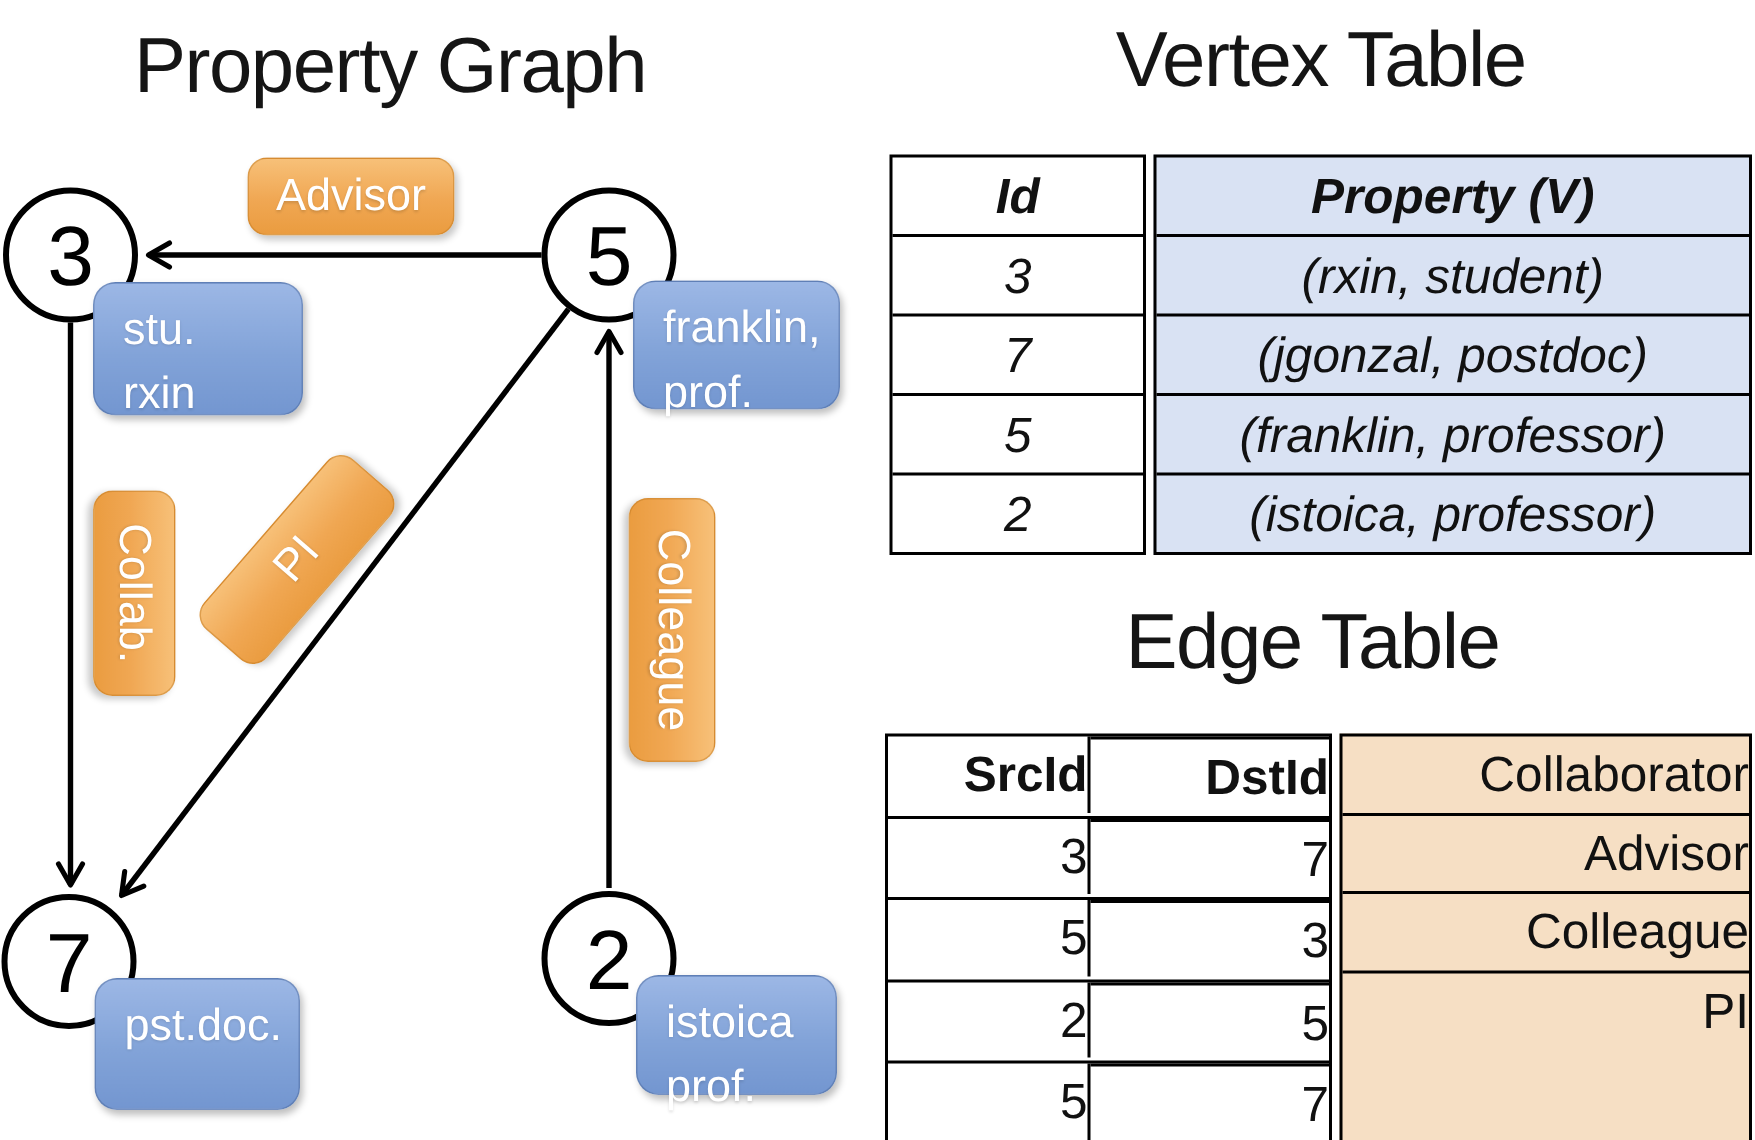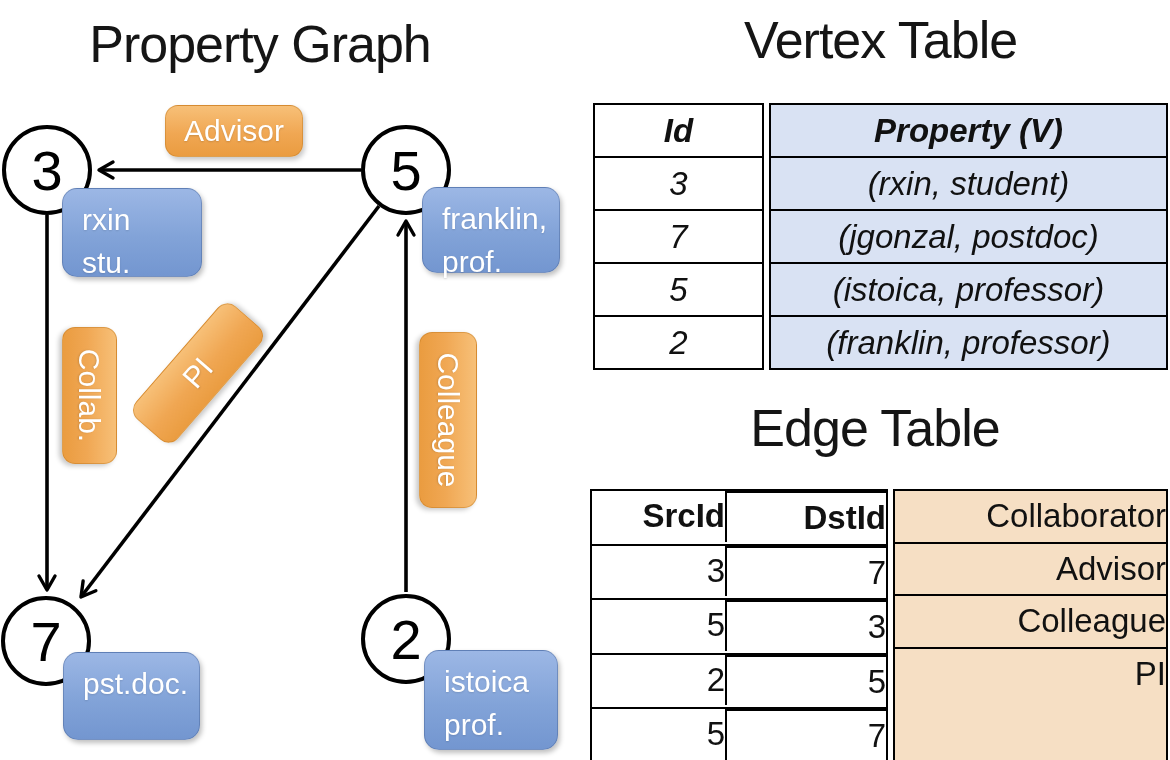--- a/index.html
+++ b/index.html
@@ -27,21 +27,21 @@
   .vbox{position:absolute;z-index:3;border-radius:15px;
         background:linear-gradient(180deg,#9cb7e5 0%,#82a3d8 55%,#7396d0 100%);
         border:1px solid rgba(70,100,150,.45);
         box-shadow:2px 3px 5px rgba(0,0,0,.25);
         color:#fff;font-size:30px;line-height:43px;padding:9px 0 0 19px;
         box-sizing:border-box;text-shadow:0 1px 2px rgba(0,0,0,.12);}
   .vbox div{white-space:nowrap;}
   .b-rxin{left:62px;top:188px;width:140px;height:89px;}
   .b-franklin{left:422px;top:187px;width:138px;height:86px;}
   .b-jgonzal{left:63px;top:652px;width:137px;height:88px;}
-  .b-istoica{left:424px;top:650px;width:134px;height:100px;}
+  .b-istoica{left:424px;top:650px;width:134px;height:80px;}
 
   .ebox{position:absolute;z-index:3;border-radius:13px;
         background:linear-gradient(180deg,#f7c078 0%,#f0a753 55%,#ea9c40 100%);
         border:1px solid rgba(190,120,30,.45);
         box-shadow:2px 3px 5px rgba(0,0,0,.22);
         color:#fff;display:flex;align-items:center;justify-content:center;
         font-size:30px;text-shadow:0 1px 2px rgba(0,0,0,.15);box-sizing:border-box;}
   .b-advisor{left:165px;top:105px;width:138px;height:52px;}
   .b-collab{left:21px;top:368px;width:137px;height:55px;transform:rotate(90deg);}
   .b-pi{left:123px;top:345px;width:150px;height:56px;transform:rotate(-49deg);}
@@ -93,22 +93,22 @@
       <span>5</span>
     </div>
   <div class="gnode n7">
       <span>7</span>
     </div>
   <div class="gnode n2">
       <span>2</span>
     </div>
 
   <div class="vbox b-rxin">
+    <div>stu.</div>
     <div>rxin</div>
-    <div>stu.</div>
   </div>
   <div class="vbox b-franklin">
     <div>franklin,</div>
     <div>prof.</div>
   </div>
   <div class="vbox b-jgonzal">
     <div>pst.doc.</div>
   </div>
   <div class="vbox b-istoica">
     <div>istoica</div>
@@ -125,22 +125,22 @@
       <div class="cell hdr">Id</div>
       <div class="cell">3</div>
       <div class="cell">7</div>
       <div class="cell">5</div>
       <div class="cell">2</div>
     </div>
     <div class="tcol col-vprop">
       <div class="cell hdr">Property (V)</div>
       <div class="cell">(rxin, student)</div>
       <div class="cell">(jgonzal, postdoc)</div>
+      <div class="cell">(franklin, professor)</div>
       <div class="cell">(istoica, professor)</div>
-      <div class="cell">(franklin, professor)</div>
     </div>
   </div>
 
   <div class="tbl edge-tbl">
     <div class="tcol col-srcdst">
       <div class="trow">
         <div class="cell hdr sub">SrcId</div>
         <div class="cell hdr sub2">DstId</div>
       </div>
       <div class="trow">

